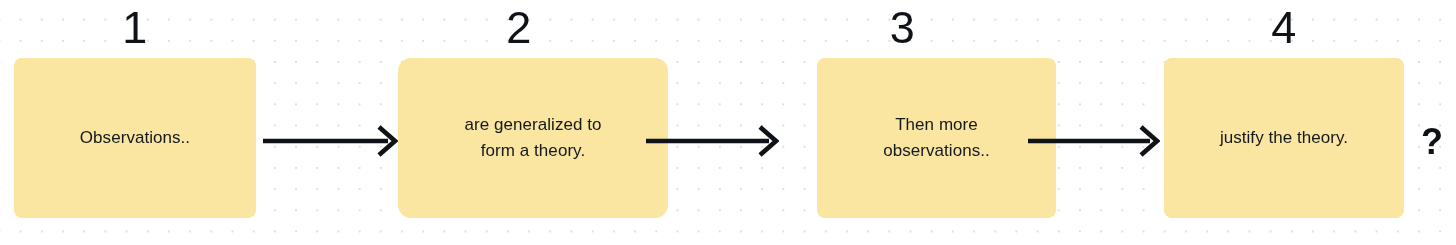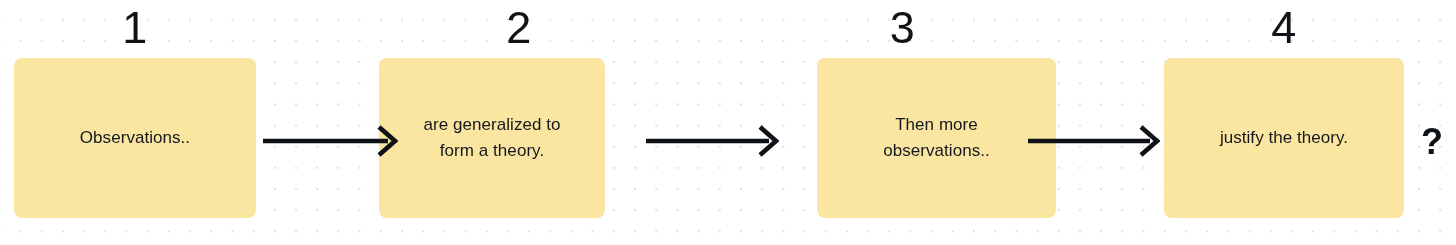--- a/index.html
+++ b/index.html
@@ -41,21 +41,21 @@
   .step-label {
     font-size: 17px;
     line-height: 1.55;
     color: #14181f;
     text-align: center;
     white-space: pre-line;
     letter-spacing: 0.05px;
   }
 
   #box-1 { left: 14px;   width: 242px; }
-  #box-2 { left: 379px;  width: 226px; }
+  #box-2 { left: 398px;  width: 270px; border-radius: 13px; }
   #box-3 { left: 817px;  width: 239px; }
   #box-4 { left: 1164px; width: 240px; border-radius: 8px; }
 
   
   .step-number {
     position: absolute;
     top: 0px;
     height: 56px;
     line-height: 56px;
     font-size: 45px;

